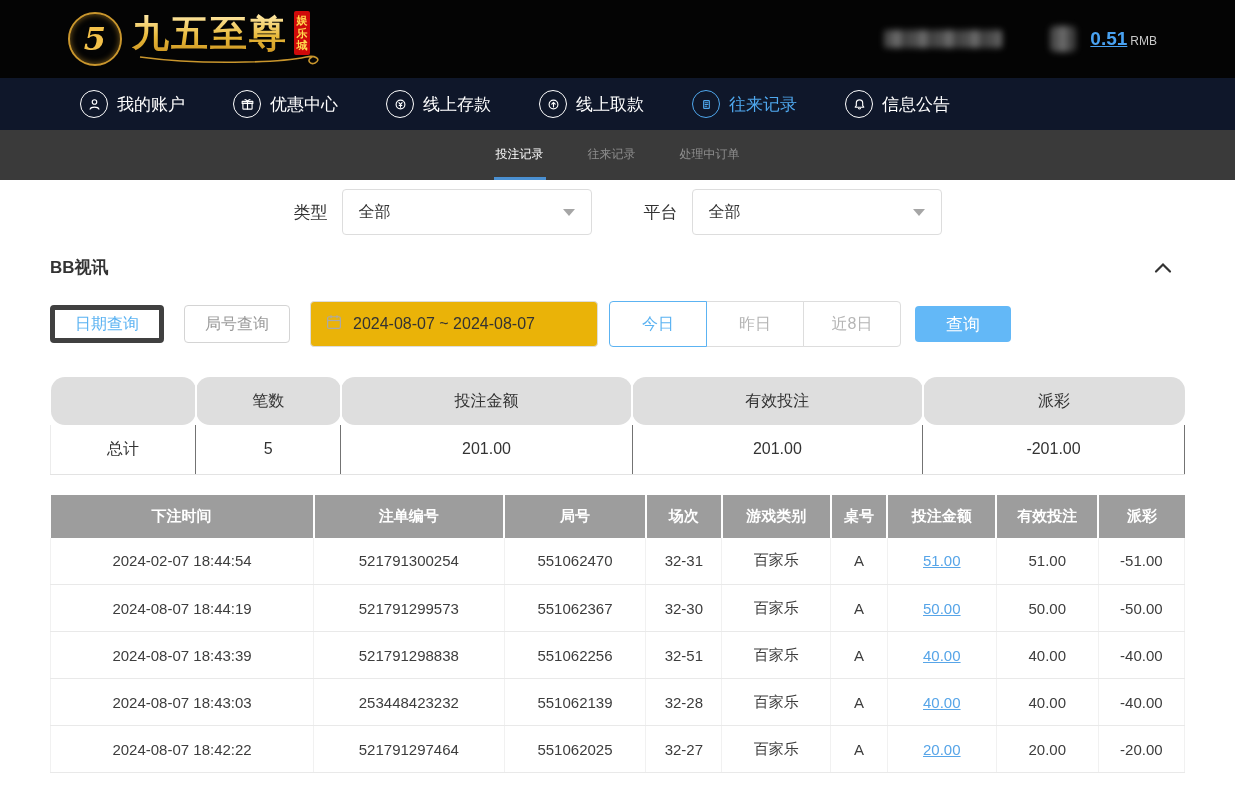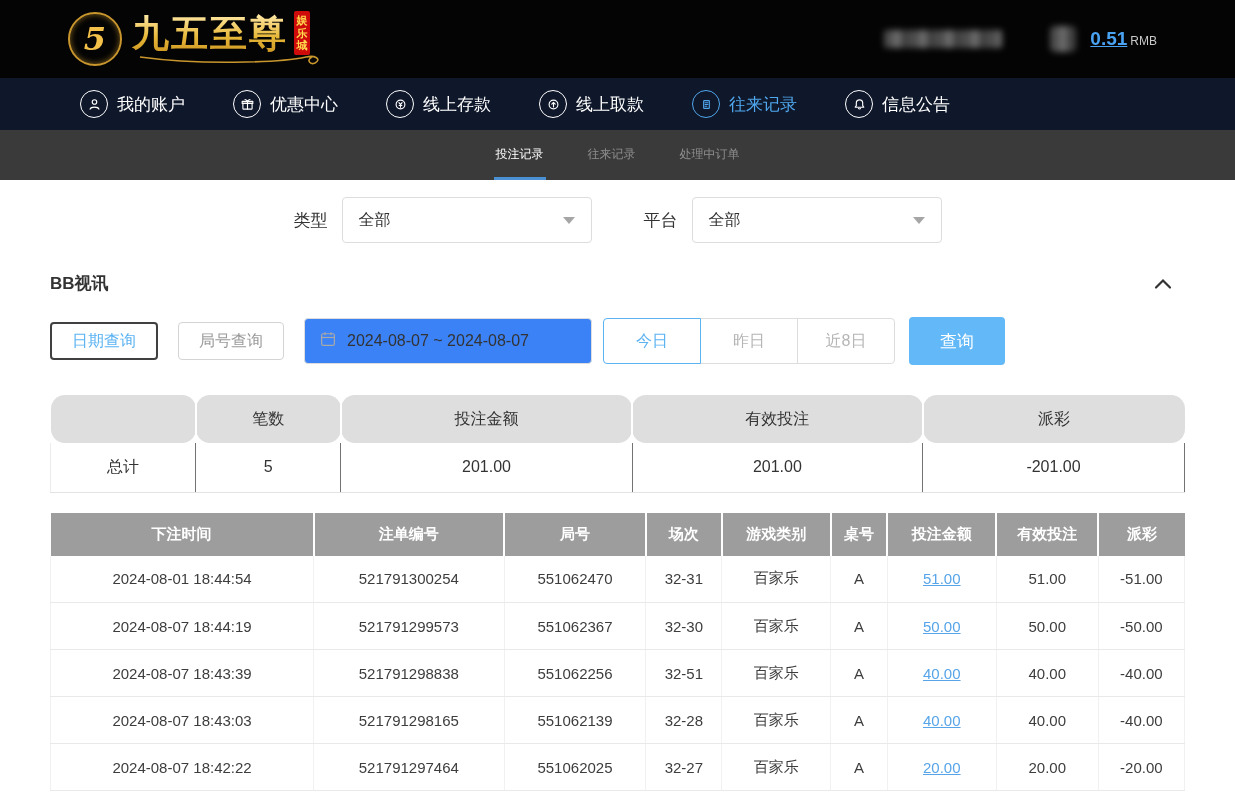--- a/index.html
+++ b/index.html
@@ -59,55 +59,55 @@
   }
   .nav-icon svg { width: 17px; height: 17px; stroke: currentColor; fill: none; stroke-width: 1.6; stroke-linecap: round; stroke-linejoin: round; }
 
   
   .subnav { height: 50px; background: #3a3a3a; display: flex; justify-content: center; gap: 40px; }
   .tab { color: #8f8f8f; font-size: 12px; line-height: 48px; position: relative; cursor: pointer; padding: 0 2px; }
   .tab.active { color: #ffffff; }
   .tab.active::after { content: ""; position: absolute; left: 0; right: 0; bottom: 0; height: 3px; background: #4a90d2; }
 
   
-  .filter-row { display: flex; justify-content: center; align-items: center; gap: 14px; padding: 17px 0; }
+  .filter-row { display: flex; justify-content: center; align-items: center; gap: 14px; padding: 9px 0; }
   .filter-label { font-size: 17px; color: #333; }
   .filter-label.platform { margin-left: 38px; }
   .select-box {
     width: 250px; height: 46px; border: 1px solid #ddd; border-radius: 4px; background: #fff;
     display: flex; align-items: center; justify-content: space-between; padding: 0 16px;
     font-size: 16px; color: #333; cursor: pointer;
   }
   .caret-down { width: 0; height: 0; border-left: 6px solid transparent; border-right: 6px solid transparent; border-top: 7px solid #a6a6a6; }
 
   
   .section-row { display: flex; justify-content: space-between; align-items: center; padding: 12px 62px 0 50px; margin-bottom: 22px; }
   .section-title { font-size: 17px; font-weight: bold; color: #333; }
   .collapse-btn { cursor: pointer; display: flex; }
   .collapse-btn svg { stroke: #333; fill: none; stroke-width: 2.2; stroke-linecap: round; }
 
   
   .query-row { display: flex; align-items: center; padding: 0 50px; margin-bottom: 30px; }
   .btn { border-radius: 4px; font-size: 16px; cursor: pointer; background: #fff; display: flex; align-items: center; justify-content: center; }
   .btn-query-type { height: 38px; padding: 0 20px; }
-  .btn-blue-outline { border: 2px solid #404040; color: #5cb3f2; }
+  .btn-blue-outline { border: 5px solid #404040; color: #5cb3f2; }
   .btn-gray-outline { border: 1px solid #d4d4d4; color: #9a9a9a; }
   .btn-round { margin-left: 20px; }
   .date-input {
     margin-left: 20px; width: 288px; height: 46px; border: 1px solid #ddd; border-radius: 4px;
     display: flex; align-items: center; gap: 10px; padding: 0 14px; font-size: 16px; color: #333;
-    background: #3b82f6; cursor: pointer;
+    background: #eab308; cursor: pointer;
   }
   .cal-icon svg { width: 18px; height: 18px; stroke: #a9a9a9; fill: none; stroke-width: 1.6; }
   .day-group { display: flex; margin-left: 11px; }
   .day-btn { width: 98px; height: 46px; border: 1px solid #ddd; color: #b5b5b5; font-size: 16px; border-radius: 0; margin-left: -1px; }
   .day-btn:first-child { margin-left: 0; border-radius: 4px 0 0 4px; }
   .day-btn:last-child { border-radius: 0 4px 4px 0; }
   .day-btn.active { border-color: #5cb3f2; color: #5cb3f2; z-index: 1; }
-  .search-btn { margin-left: 14px; width: 96px; height: 48px; background: #63b8f7; color: #fff; border: none; font-size: 17px; }
+  .search-btn { margin-left: 14px; width: 96px; height: 36px; background: #63b8f7; color: #fff; border: none; font-size: 17px; }
 
   
   table { border-collapse: collapse; width: 1135px; margin: 0 50px; table-layout: fixed; }
   .summary-table { margin-bottom: 20px; }
   .summary-table th {
     background: #dedede; height: 48px; font-size: 16px; font-weight: normal; color: #333;
     border-right: 2px solid #fff; text-align: center; border-radius: 14px;
   }
   .summary-table th:last-child { border-right: none; }
   .summary-table td {
@@ -330,21 +330,21 @@
       <th>场次</th>
       <th>游戏类别</th>
       <th>桌号</th>
       <th>投注金额</th>
       <th>有效投注</th>
       <th>派彩</th>
     </tr>
   </thead>
   <tbody>
     <tr>
-      <td>2024-08-01 18:44:54</td>
+      <td>2024-02-07 18:44:54</td>
       <td>521791300254</td>
       <td>551062470</td>
       <td>32-31</td>
       <td>百家乐</td>
       <td>A</td>
       <td><span class="bet-link">51.00</span></td>
       <td>51.00</td>
       <td class="neg">-51.00</td>
     </tr>
     <tr>
@@ -364,21 +364,21 @@
       <td>551062256</td>
       <td>32-51</td>
       <td>百家乐</td>
       <td>A</td>
       <td><span class="bet-link">40.00</span></td>
       <td>40.00</td>
       <td class="neg">-40.00</td>
     </tr>
     <tr>
       <td>2024-08-07 18:43:03</td>
-      <td>521791298165</td>
+      <td>253448423232</td>
       <td>551062139</td>
       <td>32-28</td>
       <td>百家乐</td>
       <td>A</td>
       <td><span class="bet-link">40.00</span></td>
       <td>40.00</td>
       <td class="neg">-40.00</td>
     </tr>
     <tr>
       <td>2024-08-07 18:42:22</td>

